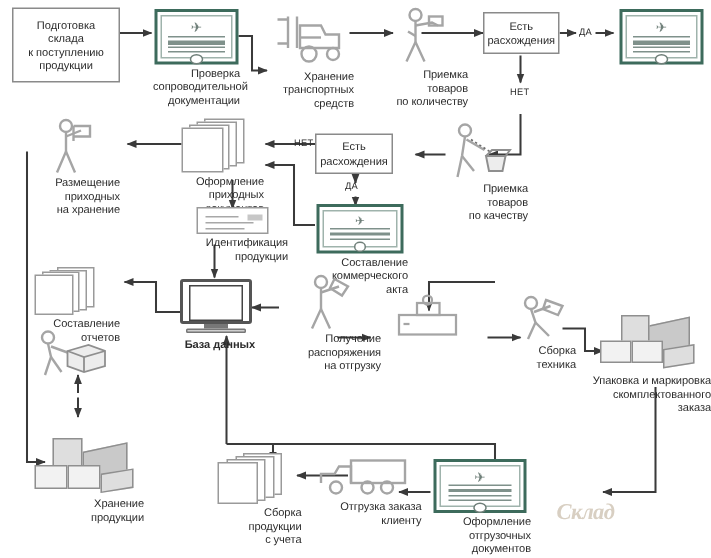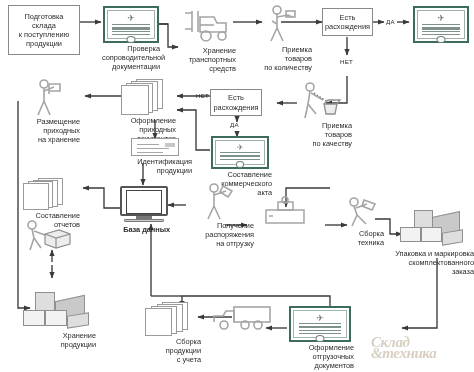--- a/index.html
+++ b/index.html
@@ -538,32 +538,33 @@
   <div class="node" style="left:205px; top:304px; width:76px;">
     <svg class="fig art" width="66" height="28" viewBox="0 0 66 28">
       <g fill="none" stroke="#a5a5a5" stroke-width="1.6">
         <path d="M4,18 L4,12 L13,12 L16,7 L24,7 L24,18"></path>
         <rect x="24" y="3" width="36" height="15"></rect>
         <circle cx="14" cy="21" r="4"></circle>
         <circle cx="35" cy="21" r="4"></circle>
         <circle cx="48" cy="21" r="4"></circle>
       </g>
     </svg>
+    <div class="cap">Отгрузка заказа
+клиенту</div>
   </div>
 
   <div class="node" style="left:135px; top:302px; width:66px;">
     <div class="papers art" style="width:48px;height:34px;">
       <span class="sheet" style="left:18px; top:0;  width:26px; height:28px;"></span>
       <span class="sheet" style="left:13px; top:2px;width:26px; height:28px;"></span>
       <span class="sheet" style="left:7px;  top:4px;width:26px; height:28px;"></span>
       <span class="sheet" style="left:1px;  top:6px;width:27px; height:28px;"></span>
     </div>
     <div class="cap">Сборка
 продукции
 с учета</div>
   </div>
 
   <div id="logo" style="left:371px; top:337px;">
     <span class="l1">Склад</span>
-    <span class="l2">&amp;техника</span>
   </div>
 
 </div>
 
 </body></html>

